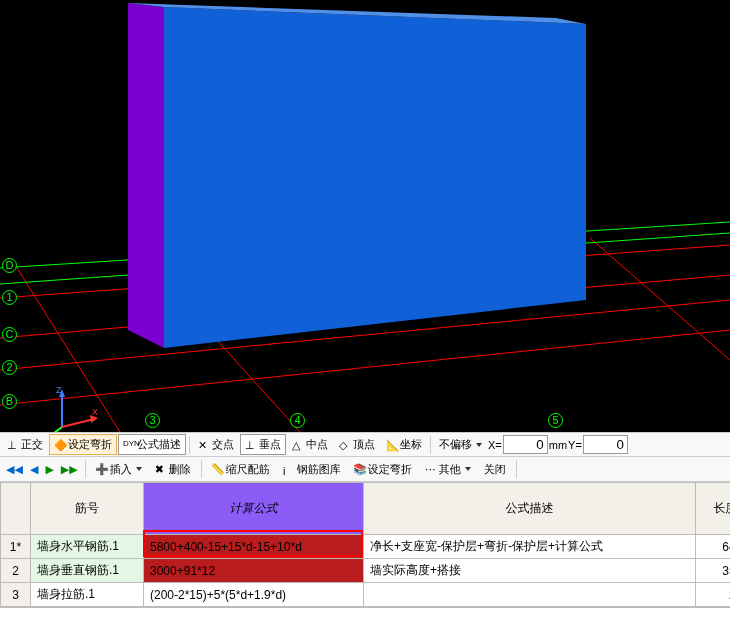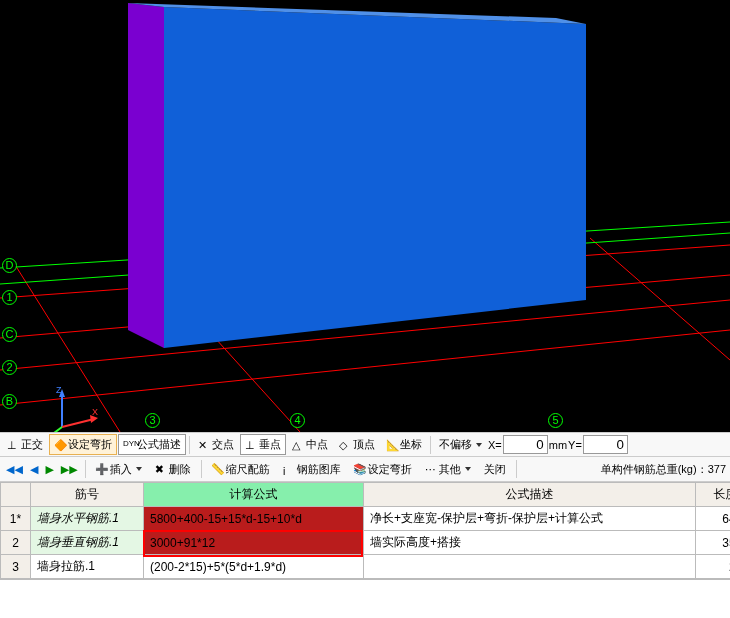--- a/index.html
+++ b/index.html
@@ -13,26 +13,26 @@
   .tbtn.active { border: 1px solid #999; background: #fff; }
   .tbtn.pressed { border: 1px solid #e8b050; background: #fff2d8; }
   .sep { width: 1px; height: 18px; background: #ccc; margin: 0 2px; }
   .numbox { width: 45px; text-align: right; padding: 1px 3px; border: 1px solid #999; background: #fff; }
   .toolbar2 { display: flex; align-items: center; height: 25px; border-bottom: 1px solid #ccc; background: #f8f8f8; padding: 0 4px; font-size: 11px; gap: 3px; }
   .nav-arrow { color: #0066cc; font-size: 11px; padding: 0 2px; cursor: pointer; }
   .nav-arrow.green { color: #008800; }
   .status-right { margin-left: auto; }
   .table-wrap { position: relative; }
   table { border-collapse: collapse; width: 100%; table-layout: fixed; }
-  th { background: #f3efe9; border: 1px solid #bbb; padding: 3px 4px; font-weight: normal; text-align: center; font-size: 12px; }
-  th.selected { background: #86efac; }
+  th { background: #f3efe9; border: 1px solid #bbb; padding: 17px 4px; font-weight: normal; text-align: center; font-size: 12px; }
+  th.selected { background: #8b5cf6; font-style: italic; }
   td { border: 1px solid #bbb; padding: 3px 6px; height: 22px; font-size: 12px; }
   .rowhdr { background: #f3efe9; text-align: center; }
   .cell-green { background: #b91c1c; }
-  .cell-lightgreen { background: #e4f7e4; font-style: italic; }
+  .cell-lightgreen { background: #e4f7e4; }
   .col-idx { width: 30px; }
   .col-name { width: 113px; }
   .col-formula { width: 220px; }
   .col-desc { width: 332px; }
   .col-len { width: 60px; }
   .redbox { position: absolute; border: 2px solid #ff0000; pointer-events: none; }
   .ico { display: inline-block; width: 12px; height: 12px; vertical-align: middle; }
   .tri-down { display:inline-block; width:0; height:0; border-left:3px solid transparent; border-right:3px solid transparent; border-top:4px solid #333; margin-left:2px; vertical-align:middle; }
 </style>
 </head>
@@ -154,21 +154,20 @@
     </span>
   <span class="tbtn">
       <span class="ico">⋯</span>
       <span>其他</span>
       <span class="tri-down"></span>
     </span>
   <span class="tbtn">
       <span>关闭</span>
     </span>
   <span class="sep"></span>
-  <span class="status-right">单构件钢筋总重(kg)：377</span>
 </div>
 
 <div class="table-wrap">
 <table>
   <colgroup>
         <col class="col-idx">
         <col class="col-name">
         <col class="col-formula">
         <col class="col-desc">
         <col class="col-len">

